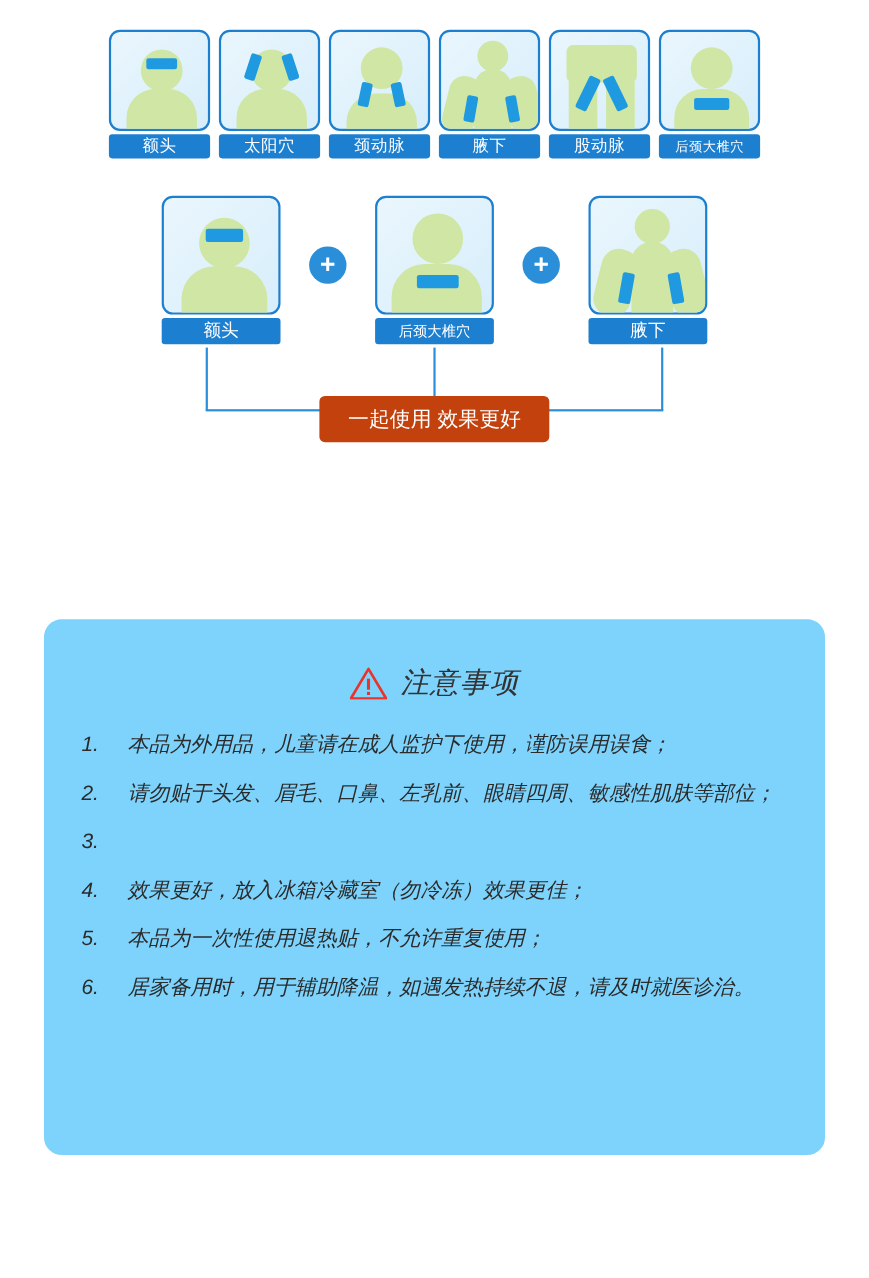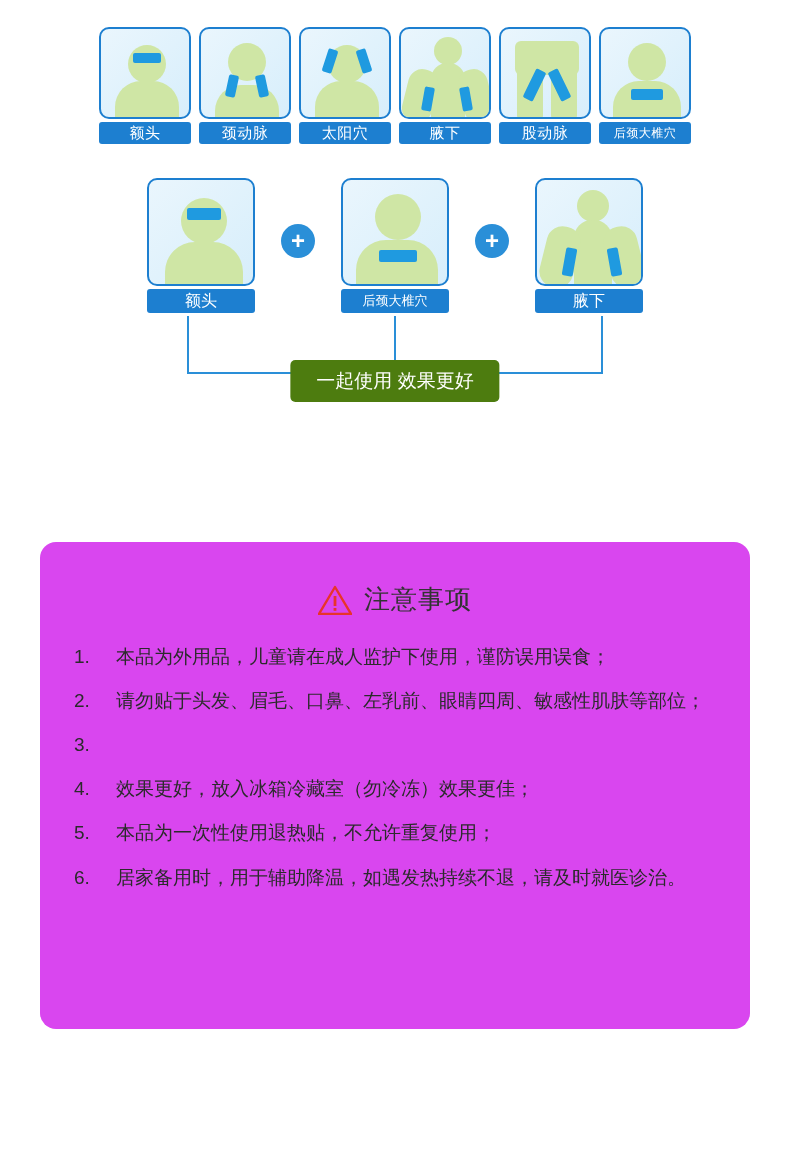--- a/index.html
+++ b/index.html
@@ -126,39 +126,40 @@
   .connector {
     position: absolute;
     background: #2a8fd8;
   }
 
   .together-pill {
     position: absolute;
     left: 50%;
     transform: translateX(-50%);
     top: 182px;
-    background: #4d7c0f;
+    background: #c2410c;
     color: #fff;
     font-size: 19px;
     padding: 8px 26px;
     border-radius: 5px;
     white-space: nowrap;
   }
 
   
   .notice-panel {
     position: absolute;
     left: 40px;
-    top: 542px;
+    top: 563px;
     width: 710px;
     height: 487px;
-    background: #d946ef;
+    background: #7dd3fc;
     border-radius: 16px;
     box-sizing: border-box;
     padding: 40px 34px 0 34px;
+    font-style: italic;
   }
   .notice-title {
     display: flex;
     align-items: center;
     justify-content: center;
     gap: 12px;
     margin-bottom: 26px;
   }
   .warn-icon {
     width: 34px;
@@ -205,36 +206,36 @@
     <div class="spot-figure">
       <div class="head" style="left:27px;top:16px;width:38px;height:38px;"></div>
       <div class="torso" style="left:14px;top:52px;width:64px;height:42px;border-radius:26px 26px 0 0;"></div>
       <div class="patch" style="left:32px;top:24px;width:28px;height:10px;"></div>
     </div>
     <div class="spot-label">额头</div>
   </div>
 
   <div class="spot-card">
     <div class="spot-figure">
+      <div class="head" style="left:27px;top:16px;width:38px;height:38px;"></div>
+      <div class="torso" style="left:14px;top:52px;width:64px;height:42px;border-radius:26px 26px 0 0;"></div>
+      <div class="patch" style="left:24px;top:20px;width:10px;height:24px;transform:rotate(18deg);"></div>
+      <div class="patch" style="left:58px;top:20px;width:10px;height:24px;transform:rotate(-18deg);"></div>
+    </div>
+    <div class="spot-label">太阳穴</div>
+  </div>
+
+  <div class="spot-card">
+    <div class="spot-figure">
       <div class="head" style="left:27px;top:14px;width:38px;height:38px;"></div>
       <div class="torso" style="left:14px;top:56px;width:64px;height:38px;border-radius:26px 26px 0 0;"></div>
       <div class="patch" style="left:26px;top:46px;width:10px;height:22px;transform:rotate(12deg);"></div>
       <div class="patch" style="left:56px;top:46px;width:10px;height:22px;transform:rotate(-12deg);"></div>
     </div>
     <div class="spot-label">颈动脉</div>
-  </div>
-
-  <div class="spot-card">
-    <div class="spot-figure">
-      <div class="head" style="left:27px;top:16px;width:38px;height:38px;"></div>
-      <div class="torso" style="left:14px;top:52px;width:64px;height:42px;border-radius:26px 26px 0 0;"></div>
-      <div class="patch" style="left:24px;top:20px;width:10px;height:24px;transform:rotate(18deg);"></div>
-      <div class="patch" style="left:58px;top:20px;width:10px;height:24px;transform:rotate(-18deg);"></div>
-    </div>
-    <div class="spot-label">太阳穴</div>
   </div>
 
 
   <div class="spot-card">
     <div class="spot-figure">
       <div class="head" style="left:33px;top:8px;width:28px;height:28px;"></div>
       <div class="torso" style="left:30px;top:34px;width:34px;height:60px;border-radius:16px 16px 0 0;"></div>
       <div class="torso" style="left:4px;top:40px;width:30px;height:54px;border-radius:14px;transform:rotate(14deg);"></div>
       <div class="torso" style="left:60px;top:40px;width:30px;height:54px;border-radius:14px;transform:rotate(-14deg);"></div>
       <div class="patch" style="left:22px;top:58px;width:10px;height:24px;transform:rotate(10deg);"></div>

